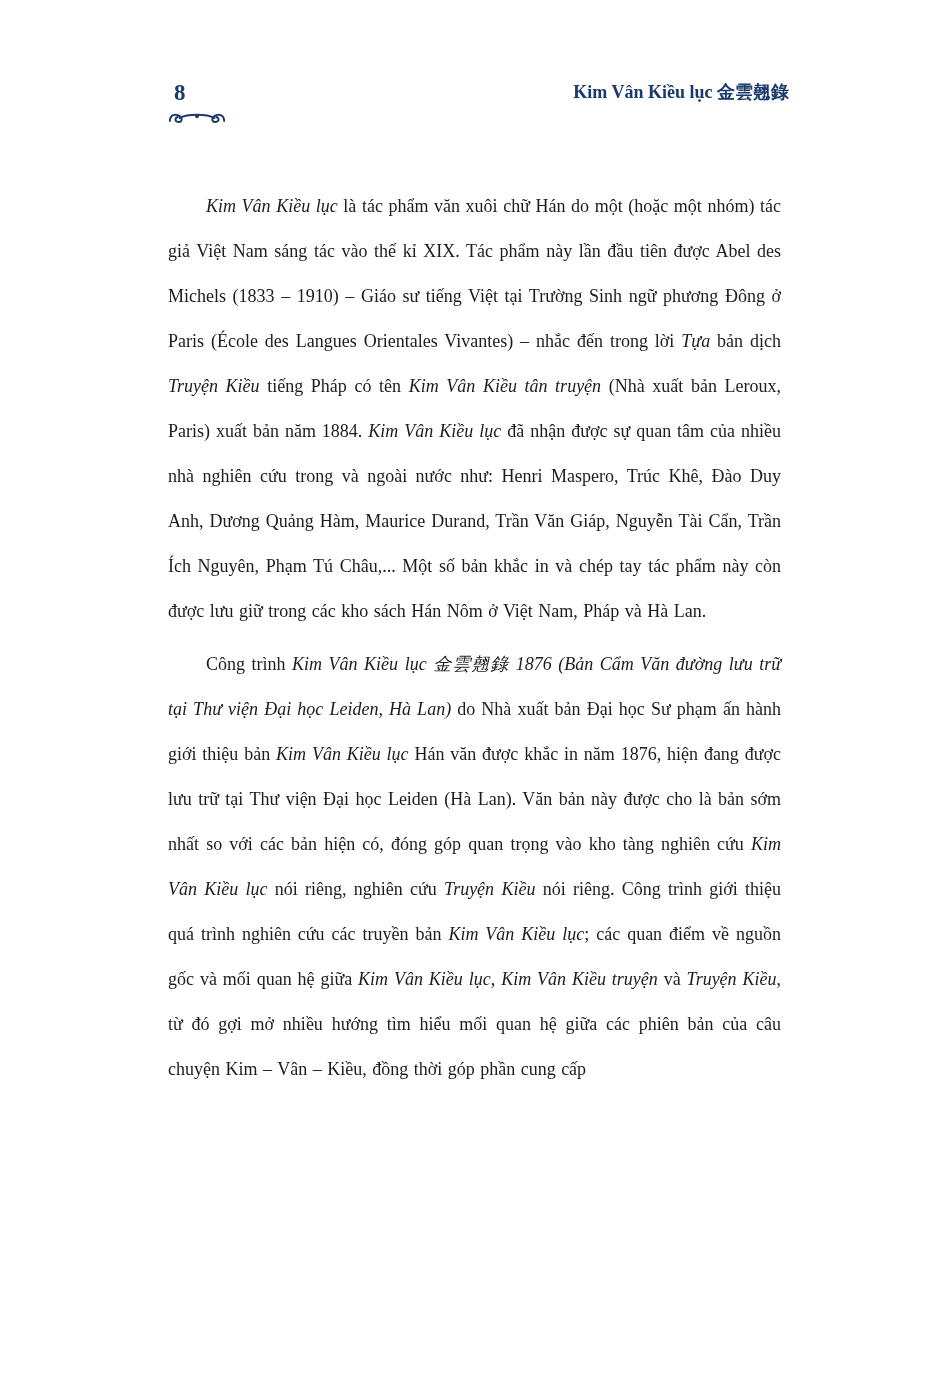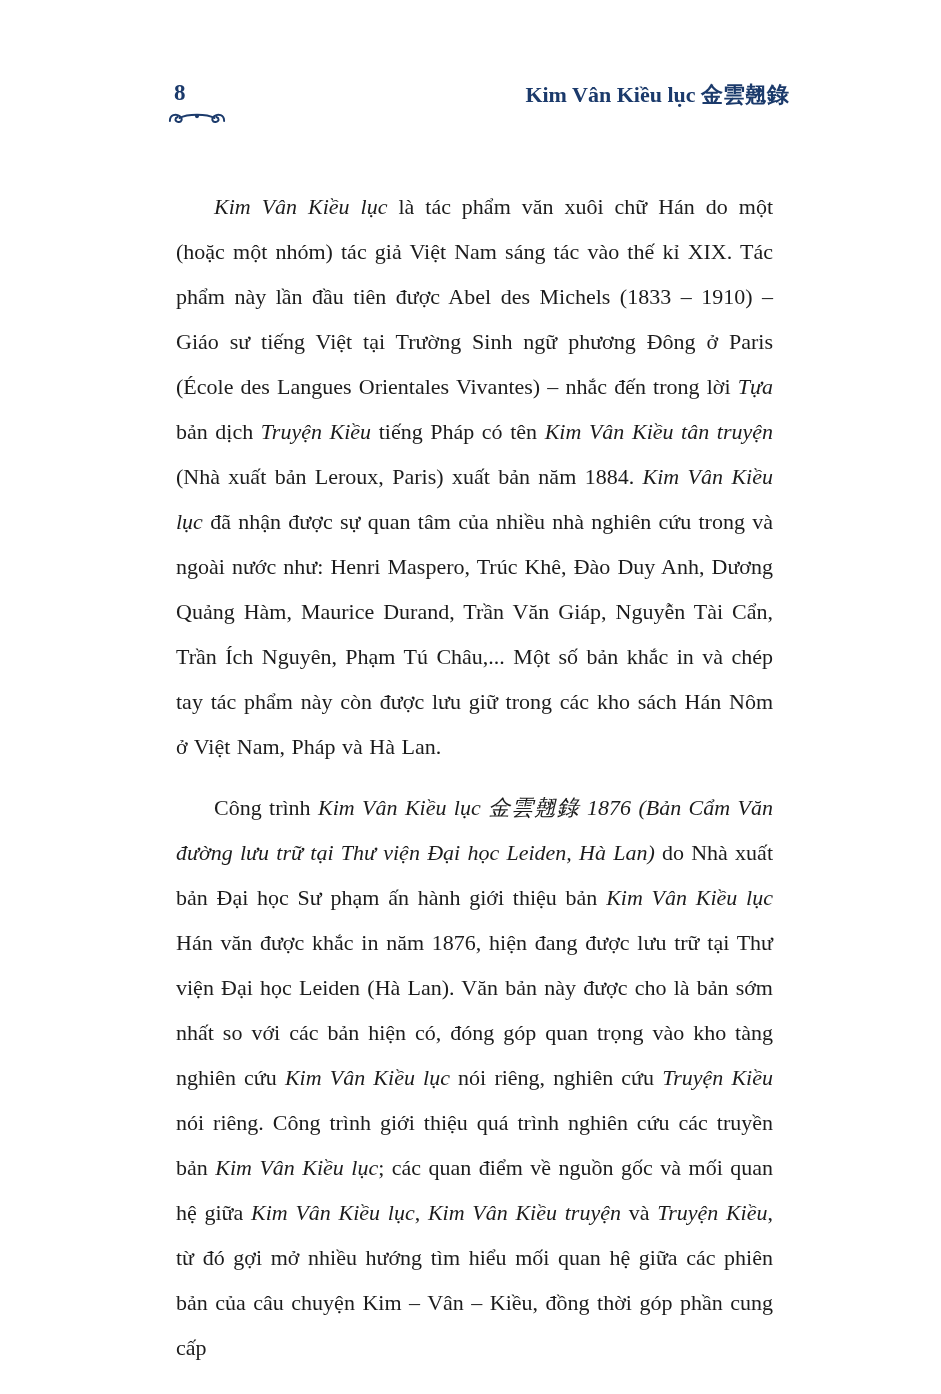--- a/index.html
+++ b/index.html
@@ -34,32 +34,32 @@
     font-size: 23px;
     font-weight: bold;
     color: #1b3a6b;
     line-height: 1.1;
   }
   .ornament {
     margin-top: 4px;
     margin-left: -8px;
   }
   .running-title {
-    font-size: 22px;
+    font-size: 18px;
     font-weight: bold;
     color: #1b3a6b;
     line-height: 1.2;
     padding-top: 2px;
   }
   .page-body {
     margin-top: 42px;
   }
   .page-body p {
-    margin: 16px;
-    font-size: 22px;
+    margin: 8px;
+    font-size: 18px;
     line-height: 45px;
     text-align: justify;
     text-indent: 38px;
     word-spacing: 1px;
   }
   .page-body p em {
     font-style: italic;
   }
 </style>
 </head>

